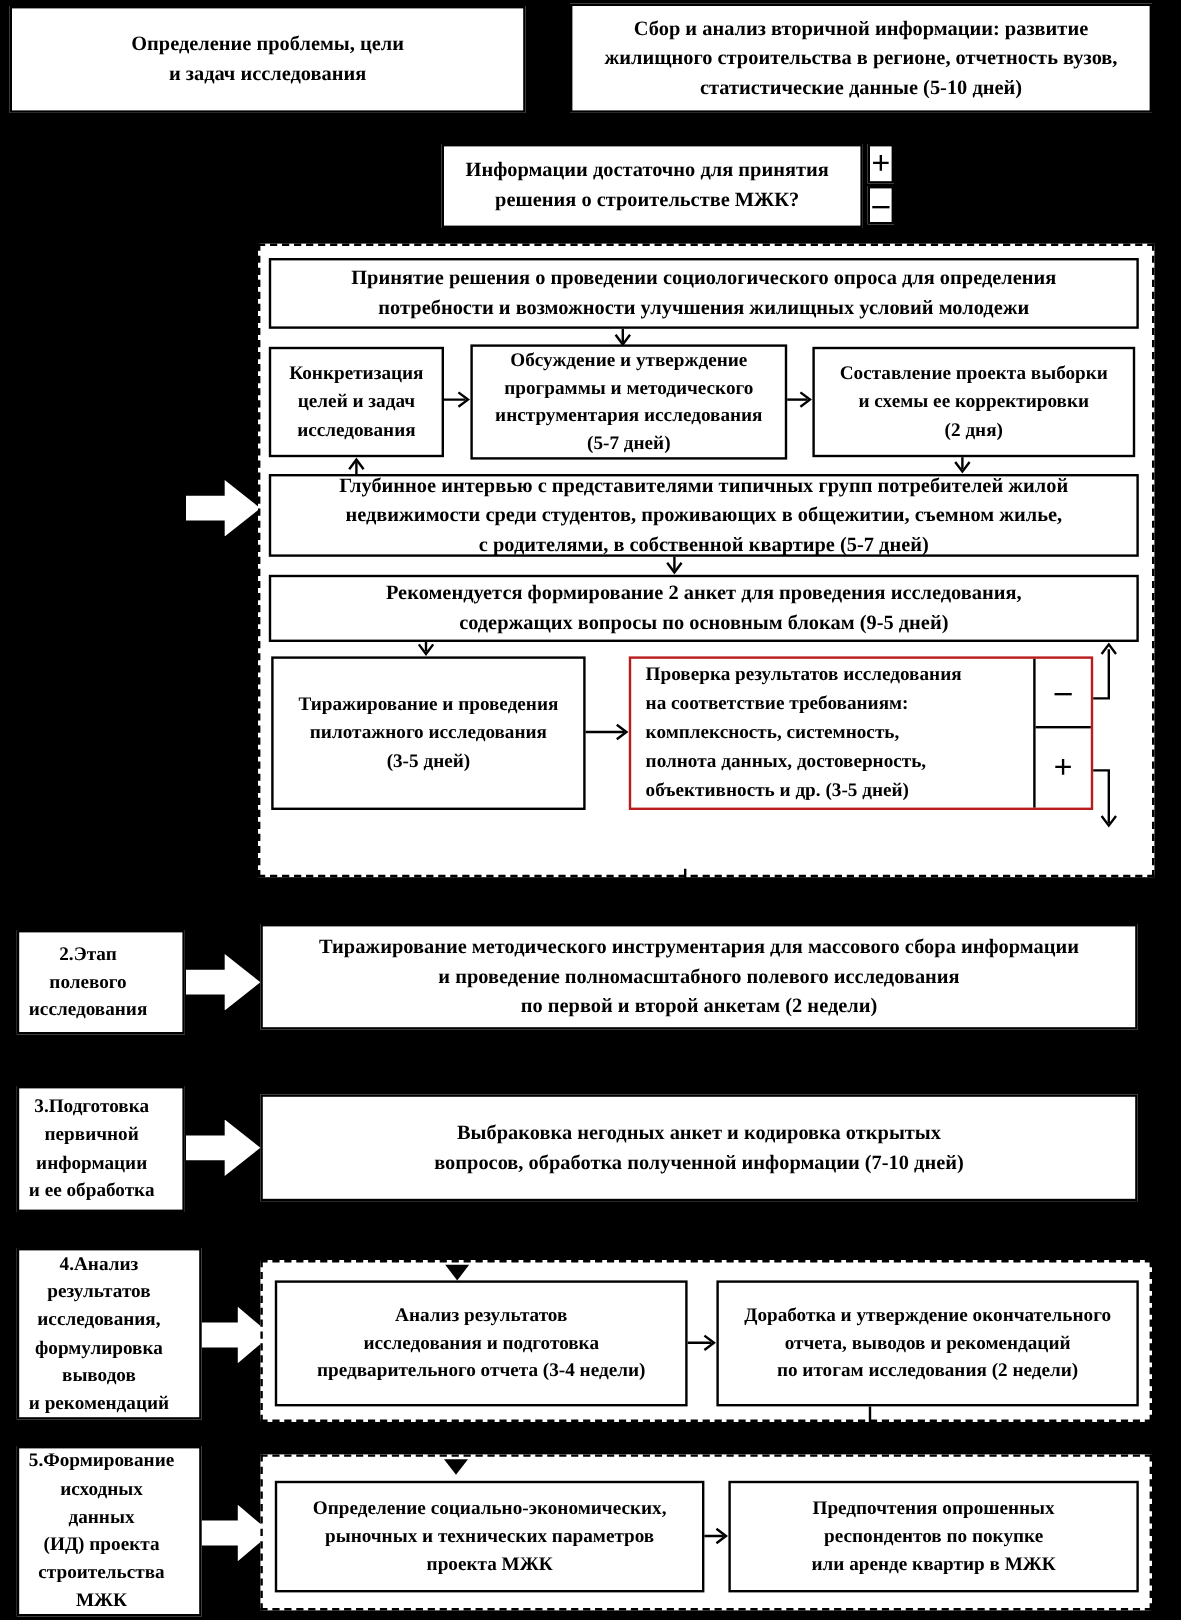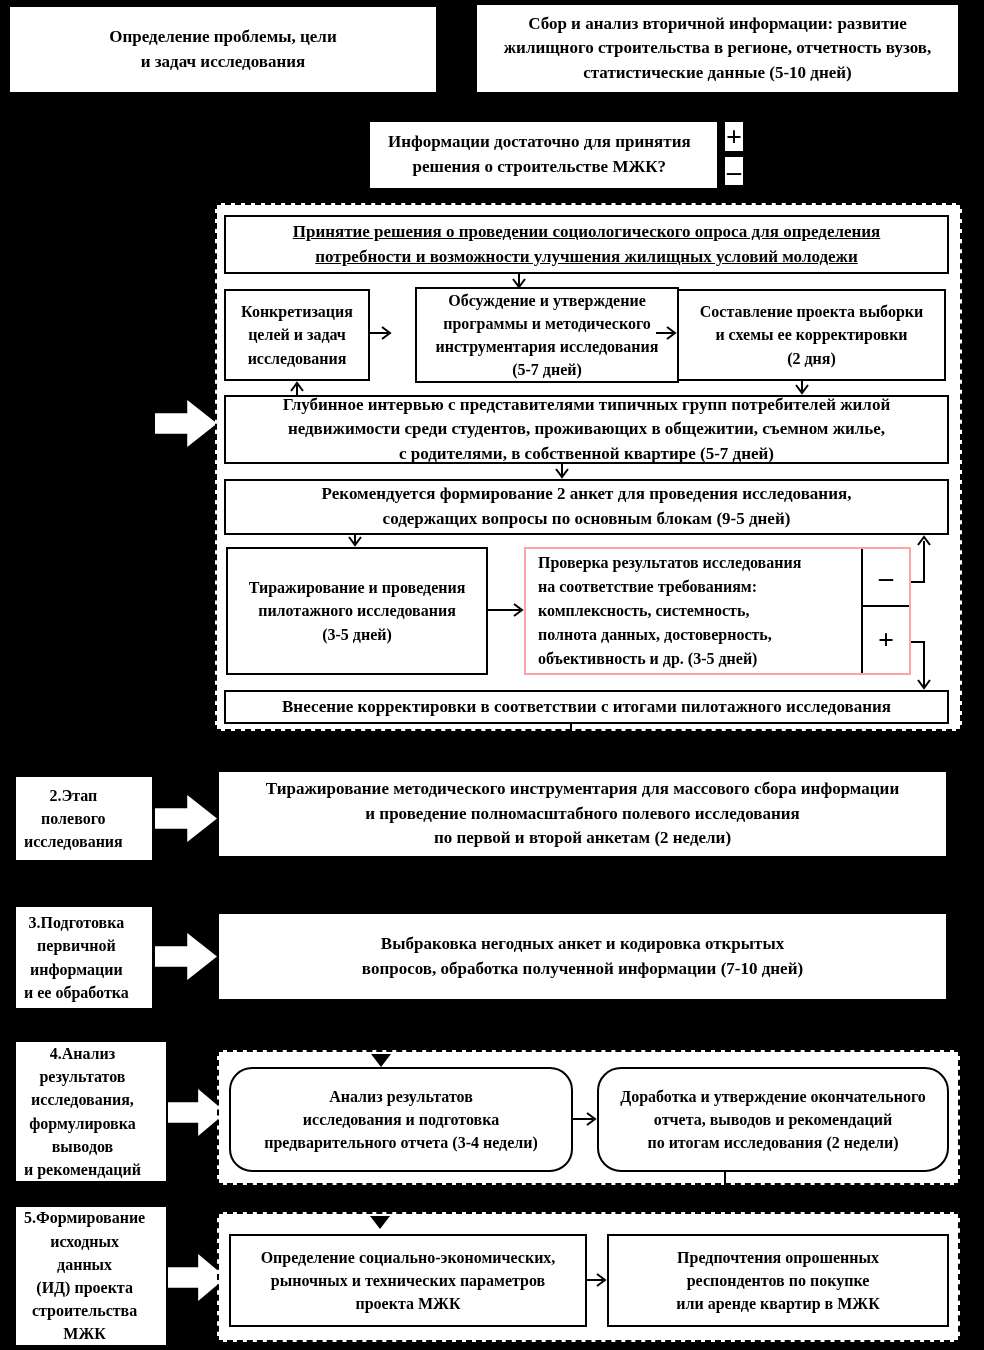--- a/index.html
+++ b/index.html
@@ -19,21 +19,21 @@
   }
   .overlay{position:absolute;left:0;top:0;pointer-events:none;}
   .blockarrow{
     position:absolute;background:#fff;
     clip-path:polygon(0% 28%,52% 28%,52% 0%,100% 50%,52% 100%,52% 72%,0% 72%);
   }
   .pmcell{font-size:28px;line-height:1;}
   .f17{font-size:17px;}
   .f16{font-size:16px;}
   .checkwrap{
-    position:absolute;background:#fff;border:2px solid #fca5a5;box-sizing:border-box;
+    position:absolute;background:#fff;border:2px solid #b91c1c;box-sizing:border-box;
     display:flex;align-items:stretch;
   }
   .checktext{
     flex:1;display:flex;align-items:center;justify-content:flex-start;
     text-align:left;white-space:pre-line;line-height:1.5;padding-left:12px;
   }
   .checkpm{width:46px;border-left:2px solid #000;display:flex;flex-direction:column;}
   .checkpm .cellA{height:56px;border-bottom:2px solid #000;display:flex;align-items:center;justify-content:center;}
   .checkpm .cellB{flex:1;display:flex;align-items:center;justify-content:center;}
   svg line,svg polyline{stroke:#000;stroke-width:2;fill:none;}
@@ -52,27 +52,27 @@
 
   <div class="wbox leftal f17" style="left:368px;top:120px;width:351px;height:70px;padding-left:18px;">Информации достаточно для принятия
 решения  о строительстве МЖК?</div>
   <div class="wbox pmcell" style="left:723px;top:120px;width:22px;height:33px;">+</div>
   <div class="wbox pmcell" style="left:723px;top:155px;width:22px;height:32px;">–</div>
 
   <div class="blockarrow" style="left:155px;top:400px;width:62px;height:47px;"></div>
 
   <div class="dashedbox" style="left:215px;top:203px;width:747px;height:528px;">
 
-    <div class="wbox f17" style="left:7px;top:10px;width:725px;height:59px;text-decoration:underline;">Принятие решения о проведении социологического опроса для определения
+    <div class="wbox f17" style="left:7px;top:10px;width:725px;height:59px;">Принятие решения о проведении социологического опроса для определения
 потребности и возможности улучшения  жилищных условий молодежи</div>
 
     <div class="wbox f16" style="left:7px;top:84px;width:146px;height:92px;">Конкретизация
 целей  и задач
 исследования</div>
-    <div class="wbox f16" style="left:175px;top:82px;width:264px;height:96px;margin-left:23px;">Обсуждение и утверждение
+    <div class="wbox f16" style="left:175px;top:82px;width:264px;height:96px;">Обсуждение и утверждение
 программы и методического
 инструментария исследования
 (5-7 дней)</div>
     <div class="wbox f16" style="left:460px;top:84px;width:269px;height:92px;">Составление проекта выборки
 и схемы ее корректировки
 (2 дня)</div>
 
     <div class="wbox f17" style="left:7px;top:190px;width:725px;height:69px;">Глубинное интервью с представителями типичных  групп потребителей жилой
 недвижимости среди студентов, проживающих в общежитии, съемном жилье,
 с родителями, в собственной квартире  (5-7 дней)</div>
@@ -89,21 +89,20 @@
 на соответствие требованиям:
 комплексность, системность,
 полнота данных, достоверность,
 объективность и др.  (3-5 дней)</div>
       <div class="checkpm">
         <div class="cellA pmcell">–</div>
         <div class="cellB pmcell">+</div>
       </div>
     </div>
 
-    <div class="wbox f17" style="left:7px;top:485px;width:725px;height:34px;">Внесение корректировки в соответствии с итогами пилотажного исследования</div>
 
     <svg class="overlay" width="747" height="528" viewBox="0 0 747 528">
       <g>
           <line x1="302" y1="69" x2="302" y2="80"></line>
           <polyline points="296,74 302,82 308,74"></polyline>
         </g>
       <g>
           <line x1="153" y1="128" x2="171" y2="128"></line>
           <polyline points="165,122 173,128 165,134"></polyline>
         </g>
@@ -162,24 +161,24 @@
 вопросов, обработка полученной  информации (7-10 дней)</div>
 
   <div class="wbox leftal f16" style="left:14px;top:1040px;width:154px;height:143px;padding-left:8px;">4.Анализ
 результатов
 исследования,
 формулировка
 выводов
 и рекомендаций</div>
   <div class="blockarrow" style="left:168px;top:1089px;width:58px;height:47px;"></div>
   <div class="dashedbox" style="left:217px;top:1050px;width:743px;height:135px;">
-    <div class="wbox f16" style="left:10px;top:15px;width:344px;height:105px;border-radius:23px;">Анализ результатов
+    <div class="wbox f16" style="left:10px;top:15px;width:344px;height:105px;">Анализ результатов
 исследования и подготовка
 предварительного отчета (3-4 недели)</div>
-    <div class="wbox f16" style="left:378px;top:15px;width:352px;height:105px;border-radius:24px;">Доработка и утверждение окончательного
+    <div class="wbox f16" style="left:378px;top:15px;width:352px;height:105px;">Доработка и утверждение окончательного
 отчета, выводов и рекомендаций
 по итогам исследования (2 недели)</div>
     <svg class="overlay" width="743" height="135" viewBox="0 0 743 135">
       <g>
           <polygon points="152,2 172,2 162,15"></polygon>
         </g>
       <g>
           <line x1="354" y1="67" x2="374" y2="67"></line>
           <polyline points="368,61 376,67 368,73"></polyline>
         </g>

